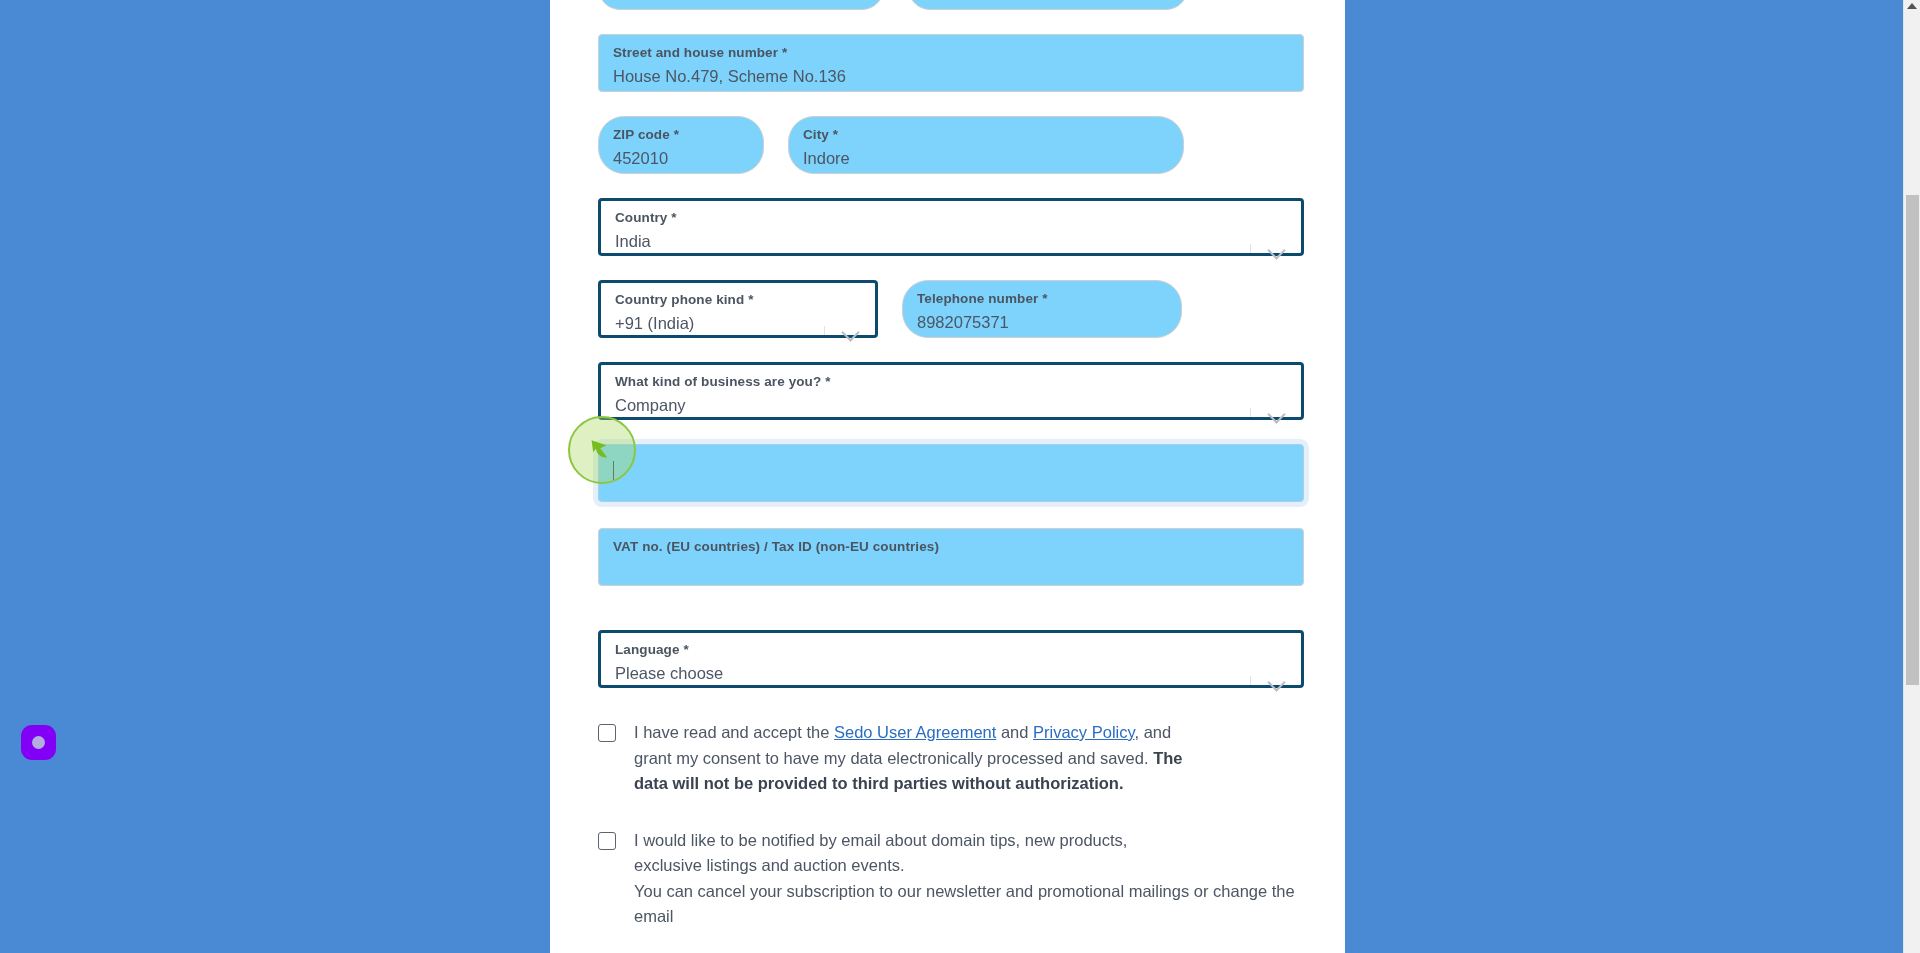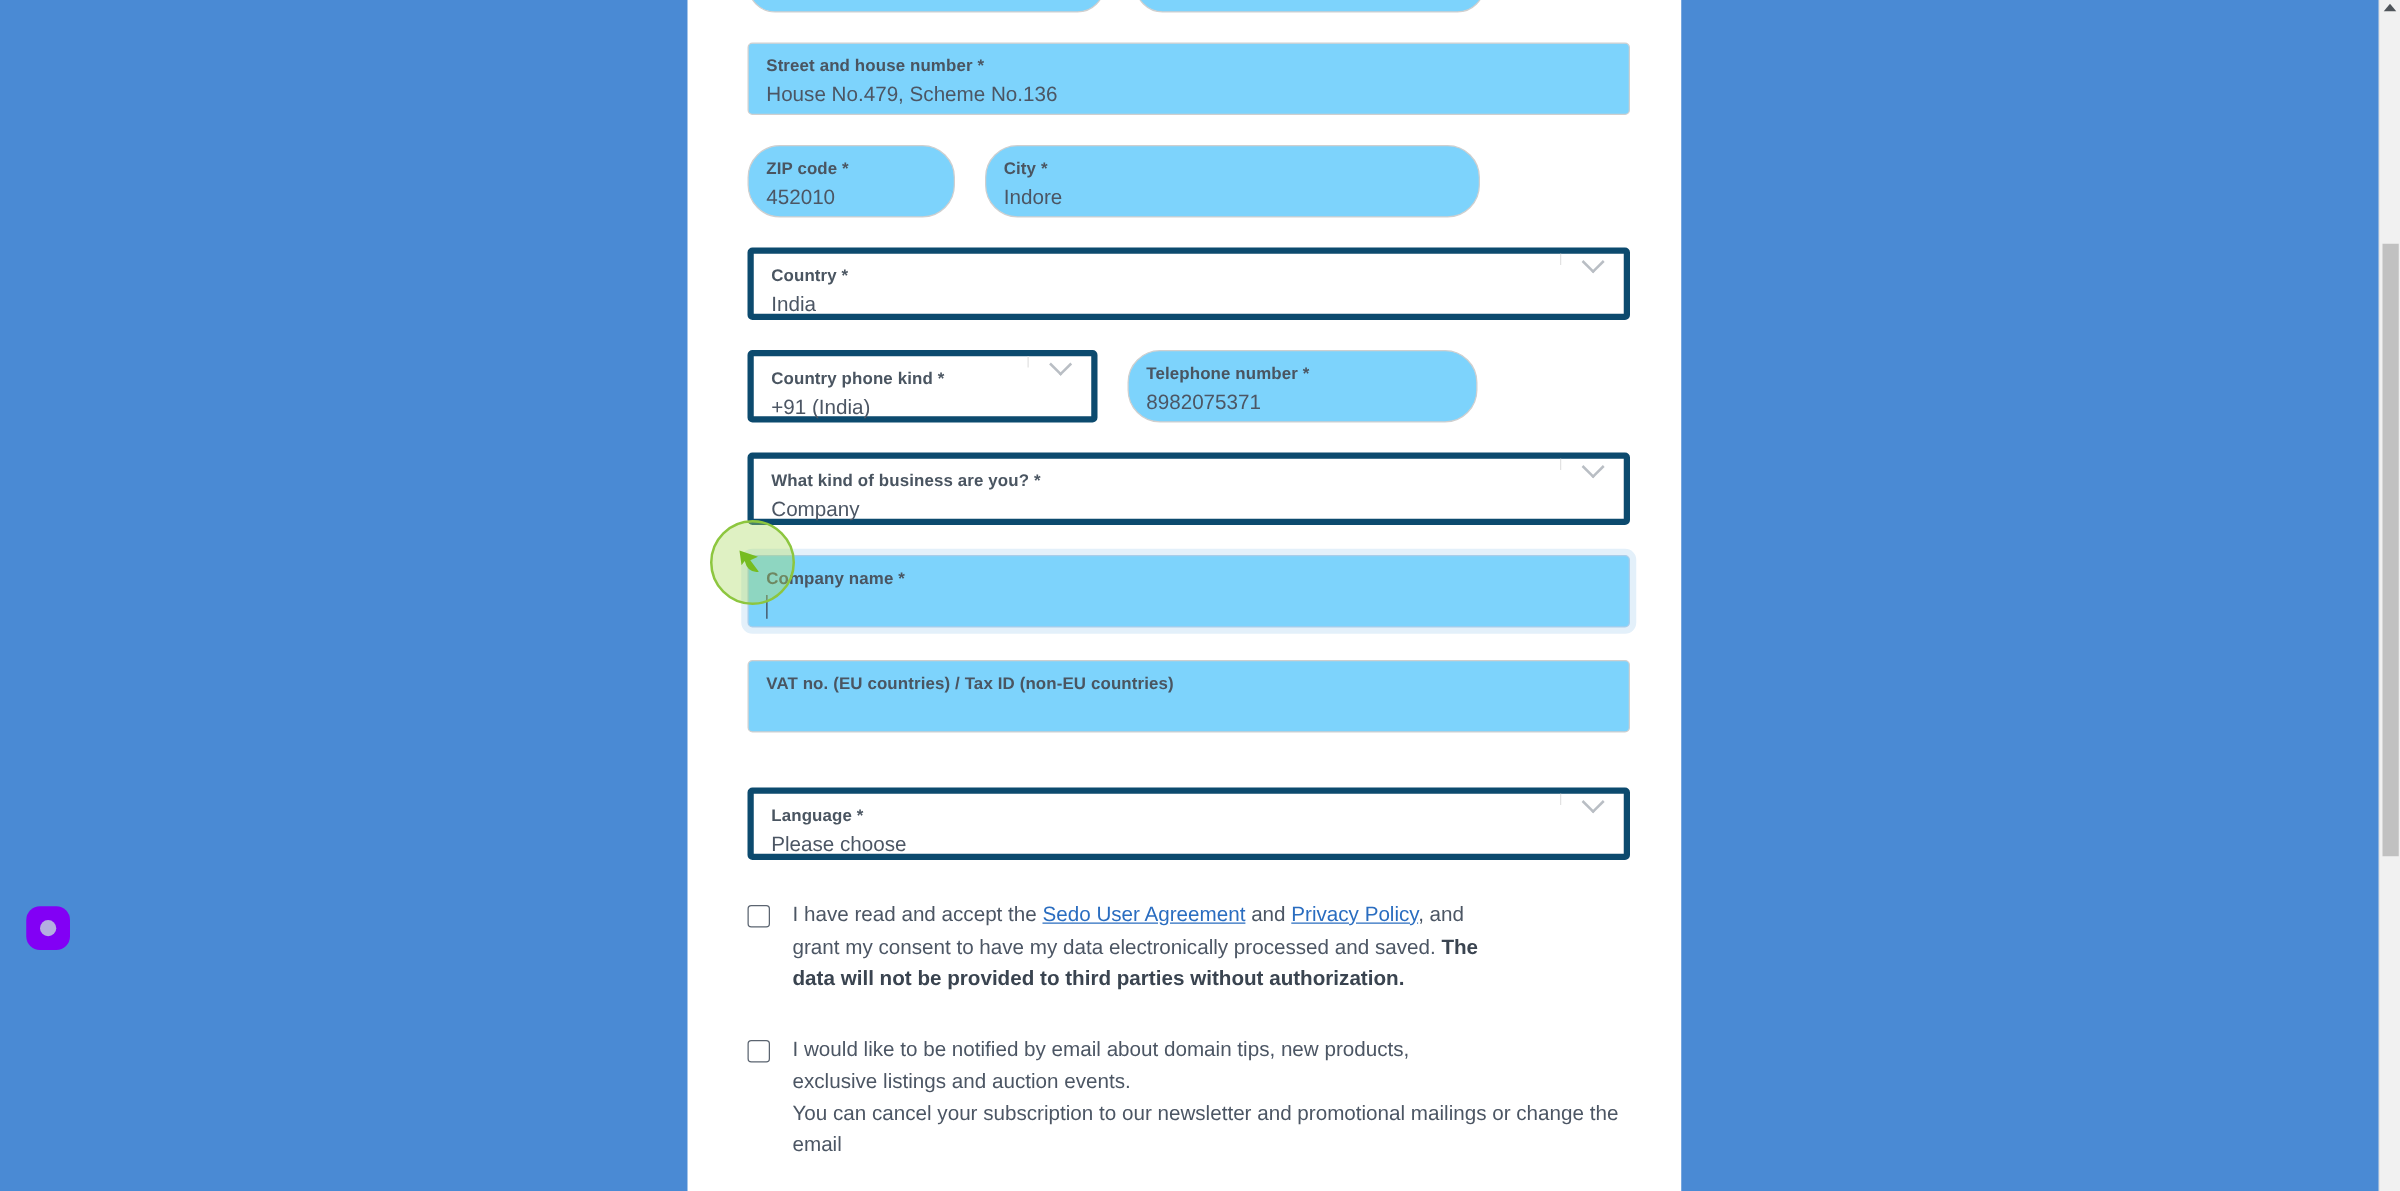--- a/index.html
+++ b/index.html
@@ -63,22 +63,22 @@
   .w-half-a { width: 286px; flex: 0 0 286px; }
   .w-half-b { width: 280px; flex: 0 0 280px; }
   .w-zip   { width: 166px; flex: 0 0 166px; }
   .w-city  { width: 396px; flex: 0 0 396px; }
   .w-phcode{ width: 280px; flex: 0 0 280px; }
   .w-tel   { width: 280px; flex: 0 0 280px; }
 
   
   .select {
     display: flex;
-    align-items: flex-start;
-    border: 5px solid #0c4a6e;
+    align-items: flex-end;
+    border: 3px solid #0c4a6e;
     border-radius: 4px;
     height: 58px;
     background: #fff;
     margin-bottom: 24px;
     gap: 38px;
   }
   .row .select { margin-bottom: 0; }
   .select-main {
     flex: 1 1 auto;
     padding: 10px 14px 0 14px;
@@ -264,21 +264,20 @@
       <div class="select-main">
         <div class="field-label">What kind of business are you? *</div>
         <div class="field-value">Company</div>
       </div>
       <div class="select-caret">
         <span class="chev"></span>
       </div>
     </div>
 
     <div class="field focused" style="margin-bottom:26px;">
-      <div class="field-label">Company name *</div>
       <div class="field-value"><span class="caret"></span><span></span></div>
     </div>
 
     <div class="field">
       <div class="field-label">VAT no. (EU countries) / Tax ID (non-EU countries)</div>
       <div class="field-value"></div>
     </div>
 
     <div class="select" style="margin-top:44px;">
       <div class="select-main">

